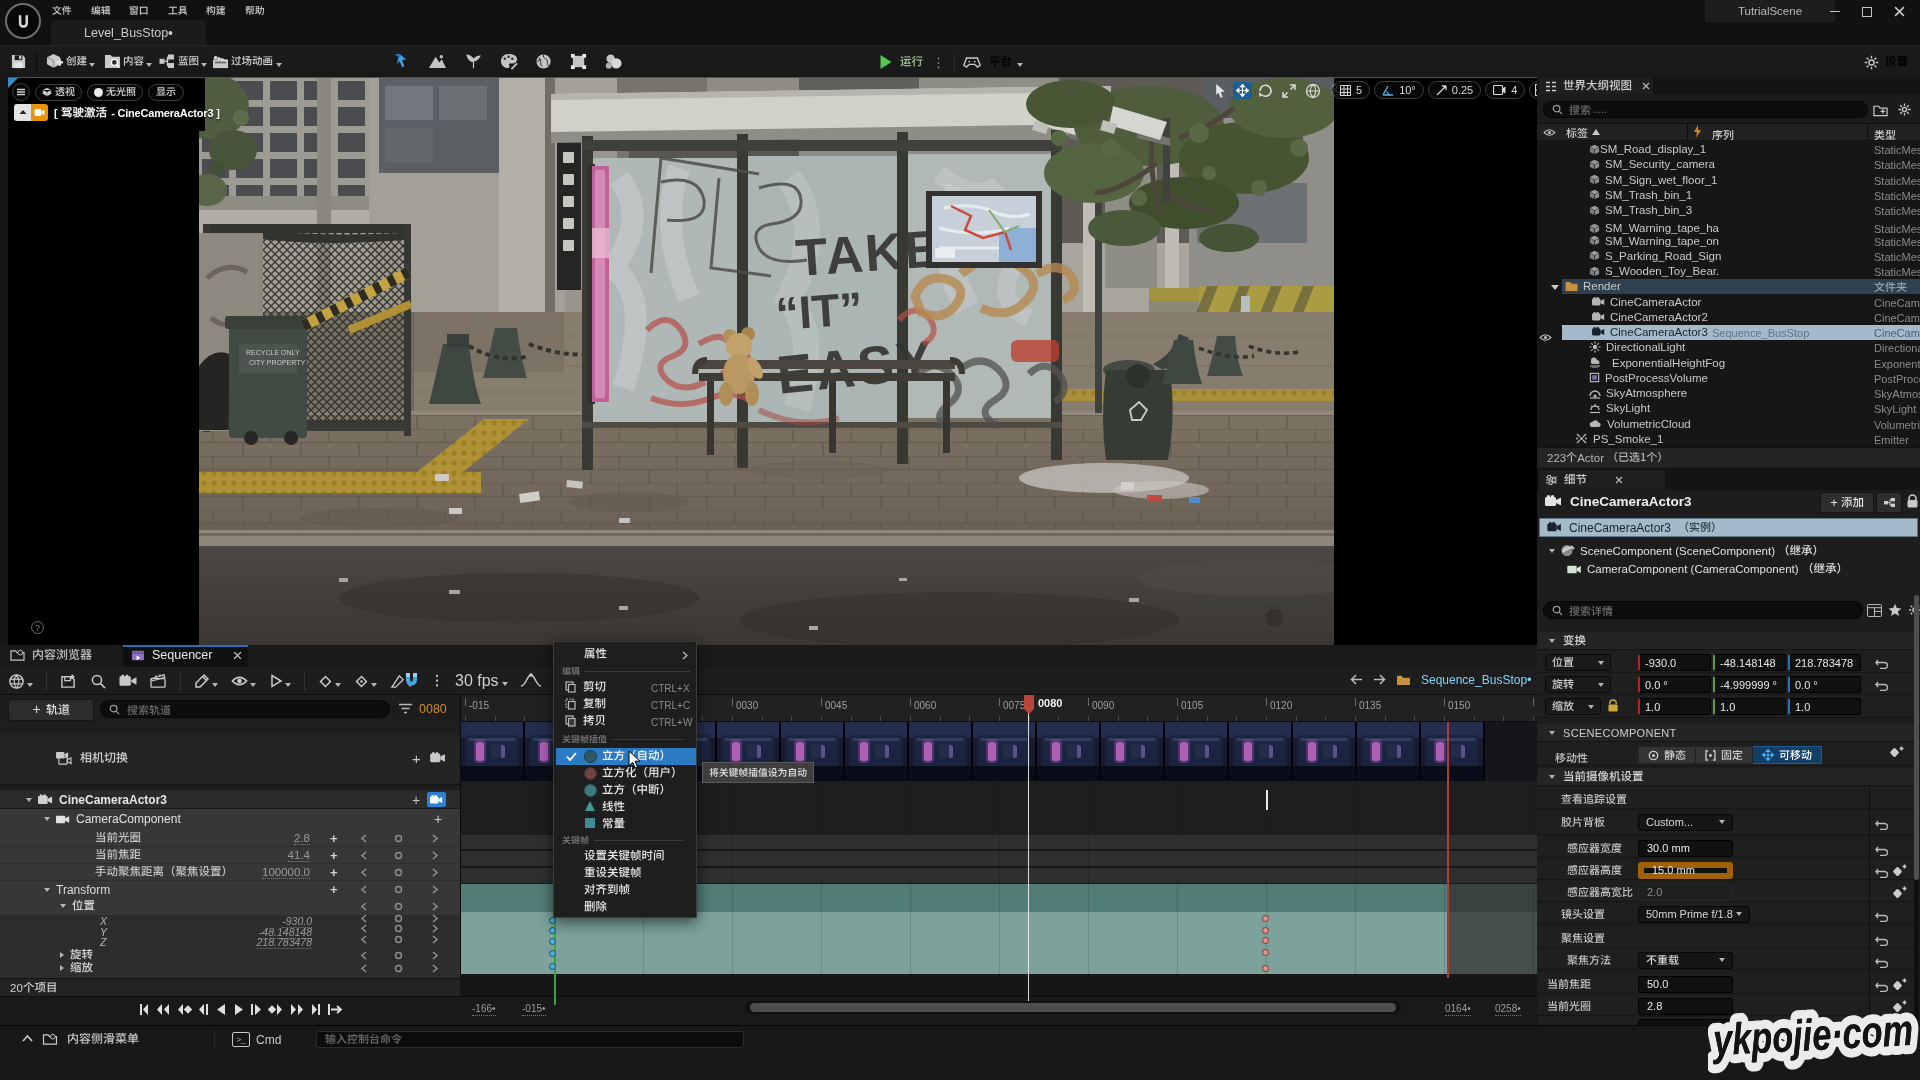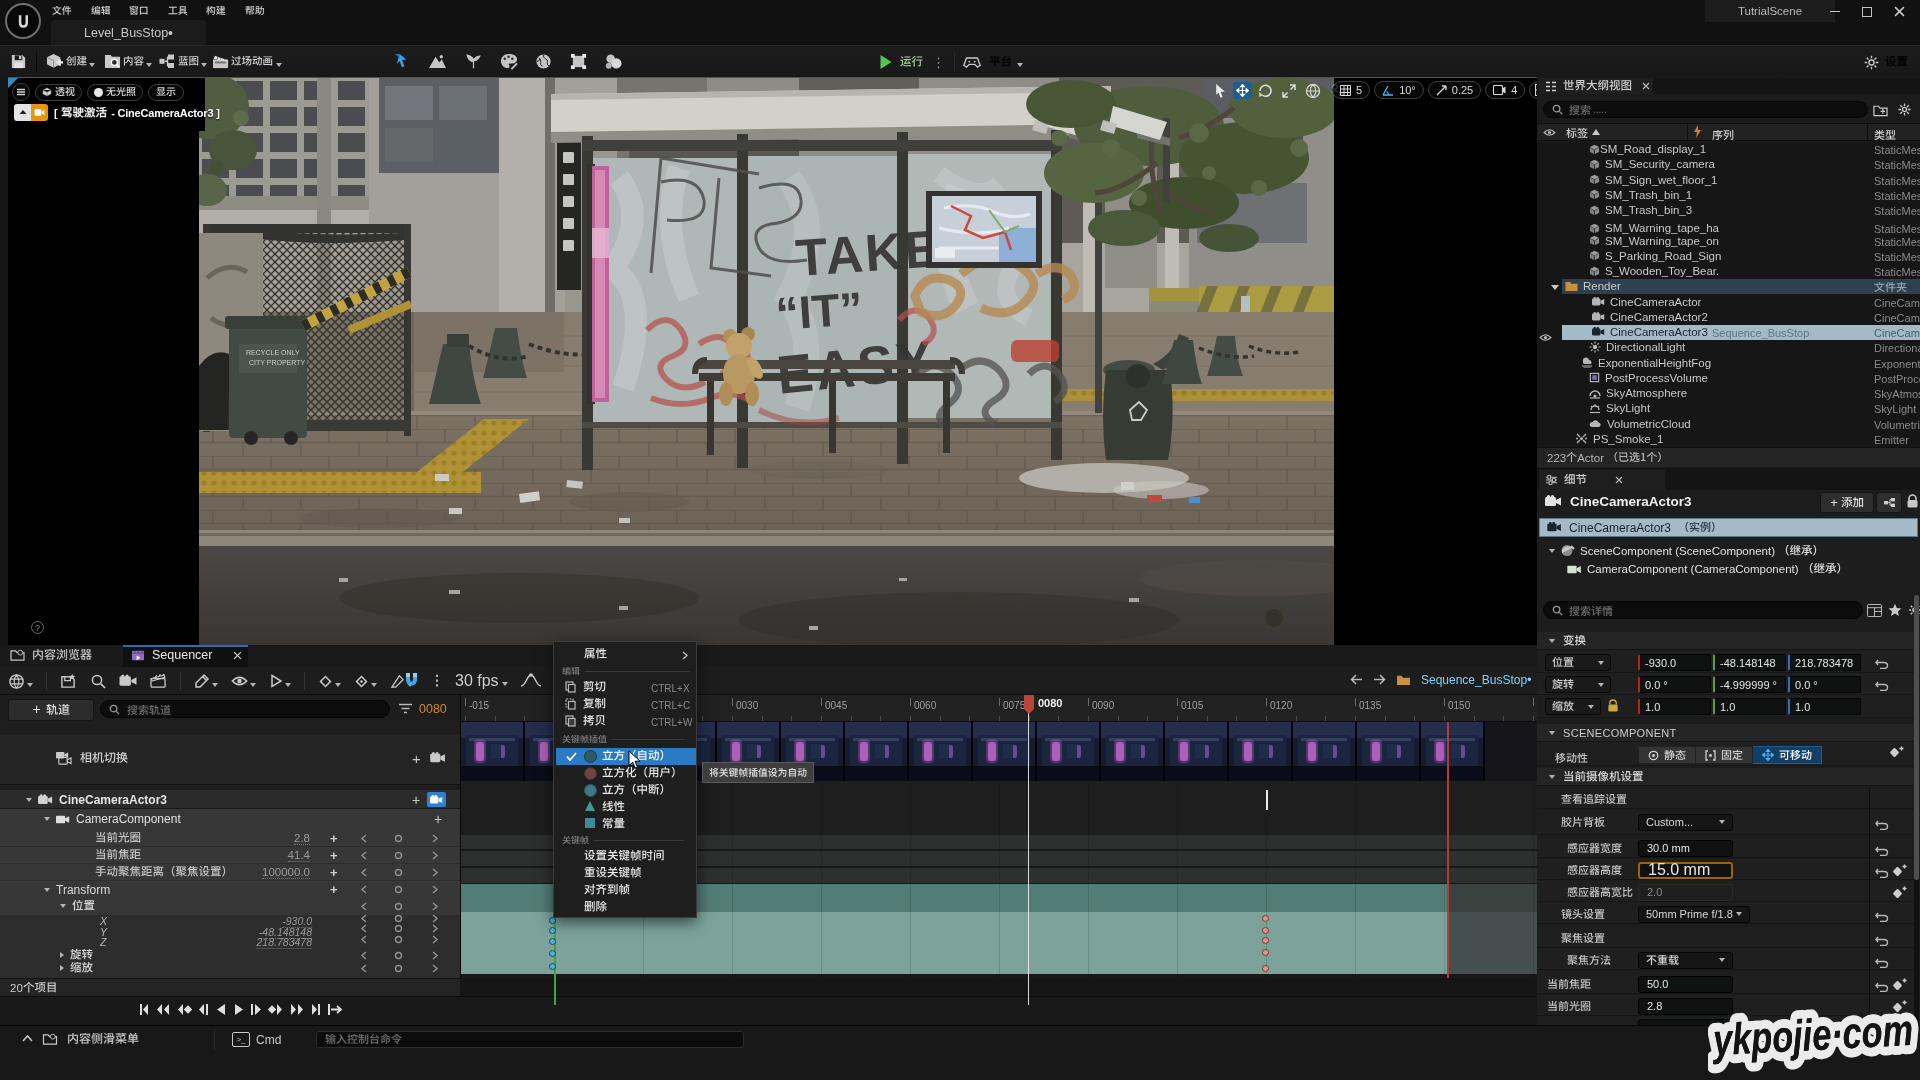--- a/index.html
+++ b/index.html
@@ -1046,21 +1046,21 @@
             <svg width="12" height="12" viewBox="0 0 12 12">
               <circle cx="6" cy="6" r="2.2" fill="#bdbdbd"></circle>
               <path d="M6 0.5 v2 M6 9.5 v2 M0.5 6 h2 M9.5 6 h2 M2.2 2.2 l1.4 1.4 M8.4 8.4 l1.4 1.4 M9.8 2.2 L8.4 3.6 M3.6 8.4 L2.2 9.8" stroke="#bdbdbd" stroke-width="1.2"></path>
             </svg>
           </span>
           <span style="color:#c9c9c9;font-size:11.5px;white-space:nowrap">DirectionalLight</span>
         </div>
         <div class="abs" style="left:337px;top:2px;color:#8a8a8a;font-size:11px;white-space:nowrap">DirectionalL</div>
       </div>
       <div class="abs" style="left:0;top:213.5px;width:383px;height:15px">
-        <div class="abs row" style="left:44px;top:1.2px;gap:5px">
+        <div class="abs row" style="left:52px;top:1.2px;gap:11px">
           <span style="display:flex">
             <svg width="12" height="11" viewBox="0 0 12 11">
               <path d="M2 4 a3 3 0 0 1 6 -1 a2.5 2.5 0 0 1 2 4 H3 a2.5 2.5 0 0 1 -1 -3 Z" fill="#b5b5b5"></path>
               <path d="M1 9 h10 M2.5 11 h7" stroke="#b5b5b5" stroke-width="1.2"></path>
             </svg>
           </span>
           <span style="color:#c9c9c9;font-size:11.5px;white-space:nowrap">ExponentialHeightFog</span>
         </div>
         <div class="abs" style="left:337px;top:2px;color:#8a8a8a;font-size:11px;white-space:nowrap">Exponential</div>
       </div>
@@ -1458,21 +1458,21 @@
             <g transform="translate(0,820)">
               <use href="#u611F" x="0"></use>
               <use href="#u5E94" x="1000"></use>
               <use href="#u5668" x="2000"></use>
               <use href="#u9AD8" x="3000"></use>
               <use href="#u5EA6" x="4000"></use>
             </g>
           </svg>
         </div>
         <div class="abs" style="left:0;top:781px">
-          <div class="row abs" style="left:101px;top:2.5px;width:95px;height:17px;background:#101212;border:2px solid #a16207;border-radius:3px;padding:0 8px;box-sizing:border-box;color:#e6e6e6;font-size:16px">15.0 mm</div>
+          <div class="row abs" style="left:101px;top:2.5px;width:95px;height:17px;background:#101212;border:6px solid #a16207;border-radius:3px;padding:0 8px;box-sizing:border-box;color:#e6e6e6;font-size:11px">15.0 mm</div>
         </div>
         <div class="abs" style="left:338px;top:786px"><svg width="14" height="11" viewBox="0 0 14 11">
             <path d="M3 2 L1 4.5 L3 7 M1.5 4.5 H9 a3.5 3 0 0 1 0 6 H5" fill="none" stroke="#b9b9b9" stroke-width="1.4"></path>
           </svg></div>
         <div class="abs" style="left:355px;top:785px"><svg width="15" height="13" viewBox="0 0 15 13">
             <rect x="2" y="4" width="7" height="7" rx="1.5" transform="rotate(45 5.5 7.5)" fill="#cdcdcd"></rect>
             <path d="M10.5 2.5 h4 M12.5 0.5 v4" stroke="#cdcdcd" stroke-width="1.5"></path>
           </svg></div>
         <div class="abs" style="left:0;top:803px;width:377px;height:21px;background:#1f1f1f;border-bottom:1px solid #161616;box-sizing:border-box"></div>
         <div class="abs" style="left:30px;top:809px;color:#c4c4c4;font-size:11px;display:flex">
@@ -2344,20 +2344,28 @@
  <svg width="13" height="11" viewBox="0 0 13 11">
         <path d="M7 1 L11.5 5.5 L7 10 M11.5 5.5 H1" fill="none" stroke="#b9b9b9" stroke-width="1.5"></path>
       </svg>
  <svg width="15" height="12" viewBox="0 0 16 13">
         <path d="M1 2 h5 l1.5 2 H15 v8 H1 Z" fill="#c8913f"></path>
       </svg>
  <span style="color:#7dd3fc;font-size:12px">Sequence_BusStop<span style="font-size:13px">•</span></span>
 
 </div>
 
+<div class="abs" style="left:460px;top:351px;width:1077px;height:29px">
+ <div class="abs" style="left:12px;top:7px;color:#9a9a9a;font-size:10px;border-bottom:1px dotted #777;padding-bottom:1px">-166•</div>
+ <div class="abs" style="left:62px;top:7px;color:#9a9a9a;font-size:10px;border-bottom:1px dotted #777;padding-bottom:1px">-015•</div>
+ <div class="abs" style="left:285px;top:5px;width:656px;height:13px;background:#101010;border-radius:7px"></div>
+ <div class="abs" style="left:290px;top:7px;width:646px;height:9px;background:#4e4e4e;border-radius:5px"></div>
+ <div class="abs" style="left:985px;top:7px;color:#9a9a9a;font-size:10px;border-bottom:1px dotted #777;padding-bottom:1px">0164•</div>
+ <div class="abs" style="left:1035px;top:7px;color:#9a9a9a;font-size:10px;border-bottom:1px dotted #777;padding-bottom:1px">0258•</div>
+</div>
 </div>
 
 <div class="abs" style="left:0;top:1025px;width:1920px;height:55px;background:#181818;border-top:1px solid #060606;box-sizing:border-box">
  <div class="row abs" style="left:22px;top:6px;gap:9px;color:#c9c9c9">
   <svg width="11" height="7" viewBox="0 0 11 7">
         <path d="M1 6 L5.5 1 L10 6" fill="none" stroke="#c9c9c9" stroke-width="1.6"></path>
       </svg>
   <svg width="16" height="13" viewBox="0 0 16 14">
         <path d="M1 3 h5 l1.5 2 H15 v8 H1 Z" fill="none" stroke="#c9c9c9" stroke-width="1.3"></path>
         <circle cx="11" cy="5" r="2.6" fill="#181818" stroke="#c9c9c9"></circle>

